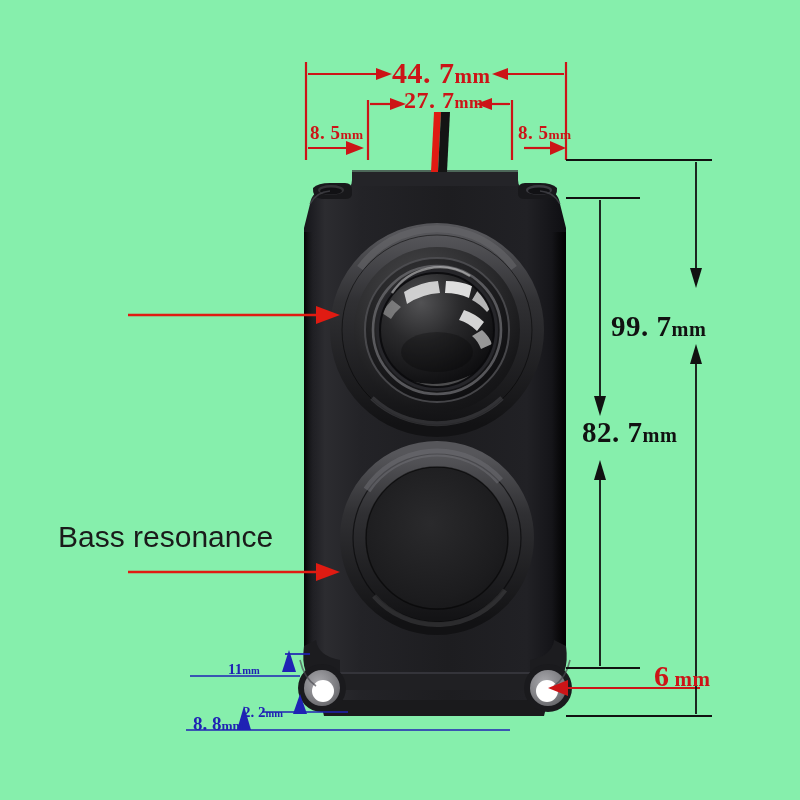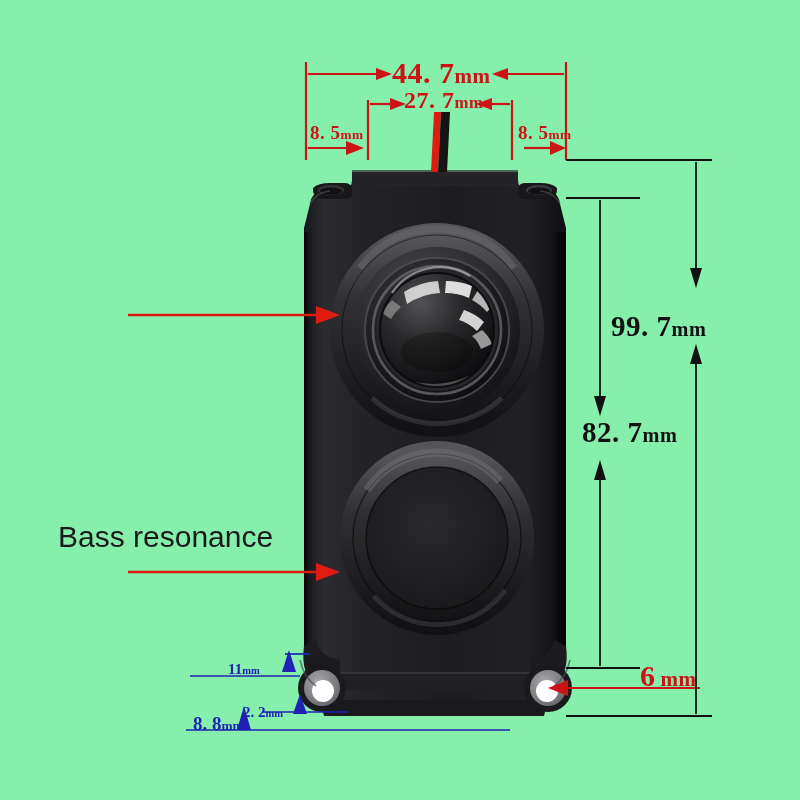--- a/index.html
+++ b/index.html
@@ -358,21 +358,21 @@
   </div>
 
   <div class="dim-black-text" style="left:611px; top:294px; font-size:29px;margin-top:16px;">
     <span>99. 7</span><span class="unit-sm">mm</span>
   </div>
 
   <div class="dim-black-text" style="left:582px; top:416px; font-size:29px;text-align:center;">
     <span>82. 7</span><span class="unit-sm">mm</span>
   </div>
 
-  <div class="dim-red-text" style="left:640px; top:659px; font-size:30px;">
+  <div class="dim-red-text" style="left:654px; top:659px; font-size:30px;">
     <span>6</span><span class="unit-sm" style="margin-left:5px;">mm</span>
   </div>
 
   <div class="dim-blue-text" style="left:228px; top:648px; font-size:15px;margin-top:13px;">
     <span>11</span><span class="unit-sm">mm</span>
   </div>
 
   <div class="dim-blue-text" style="left:243px; top:696px; font-size:15px;margin-top:8px;">
     <span>2. 2</span><span class="unit-sm">mm</span>
   </div>

